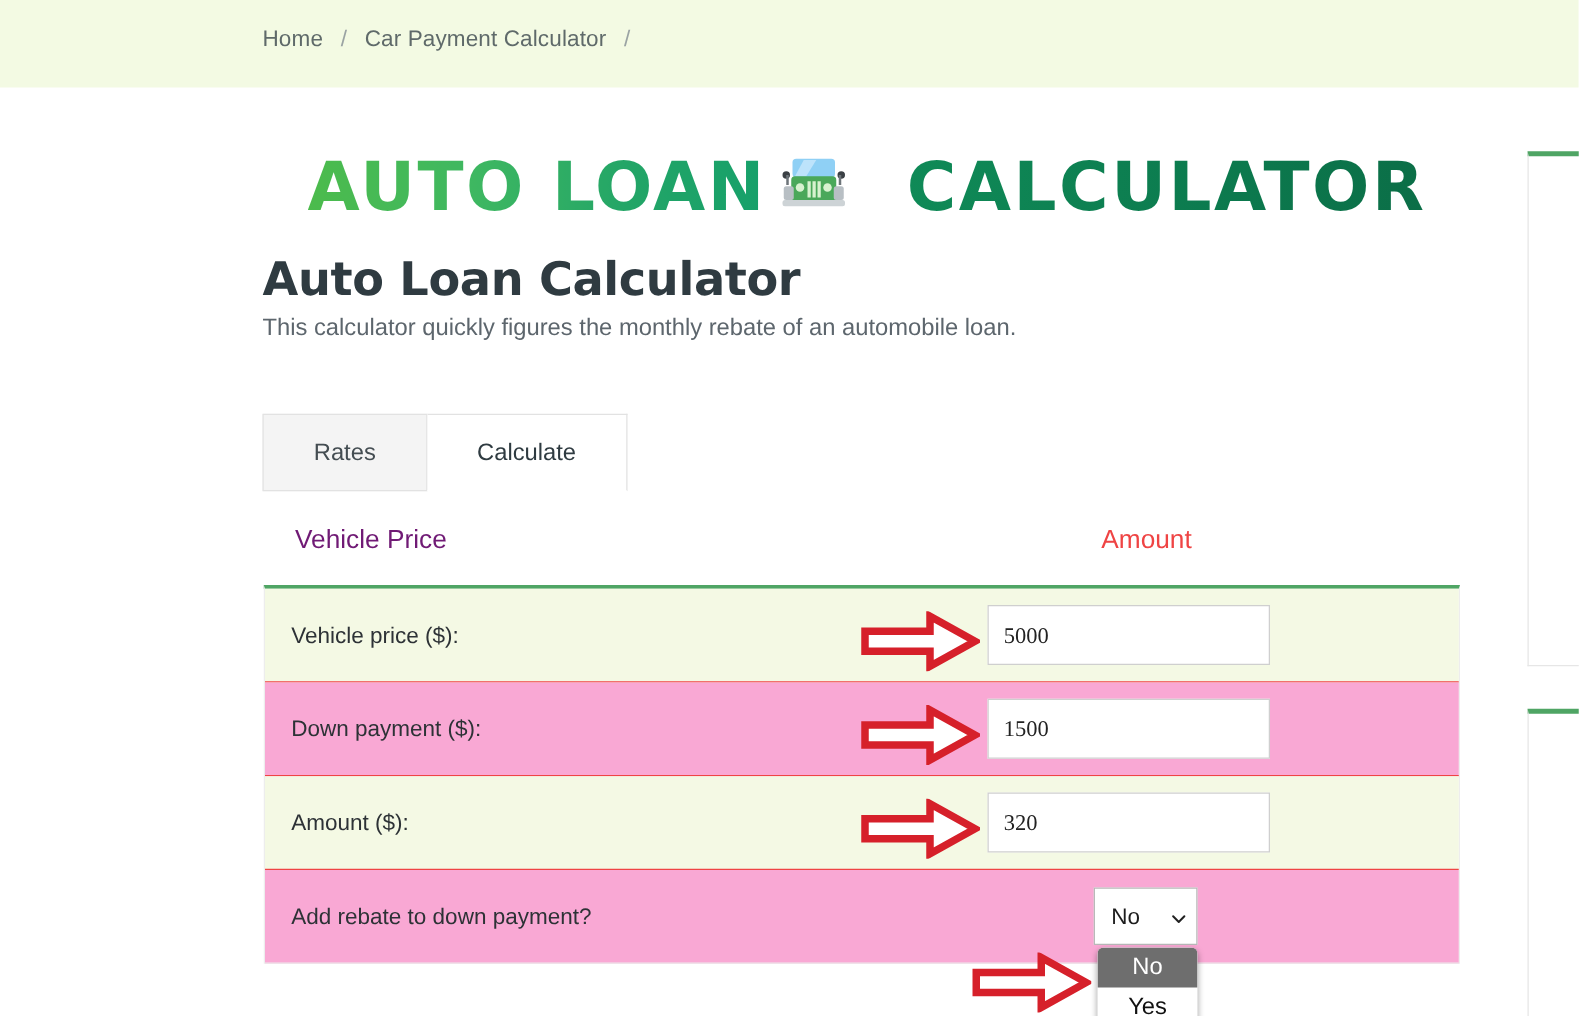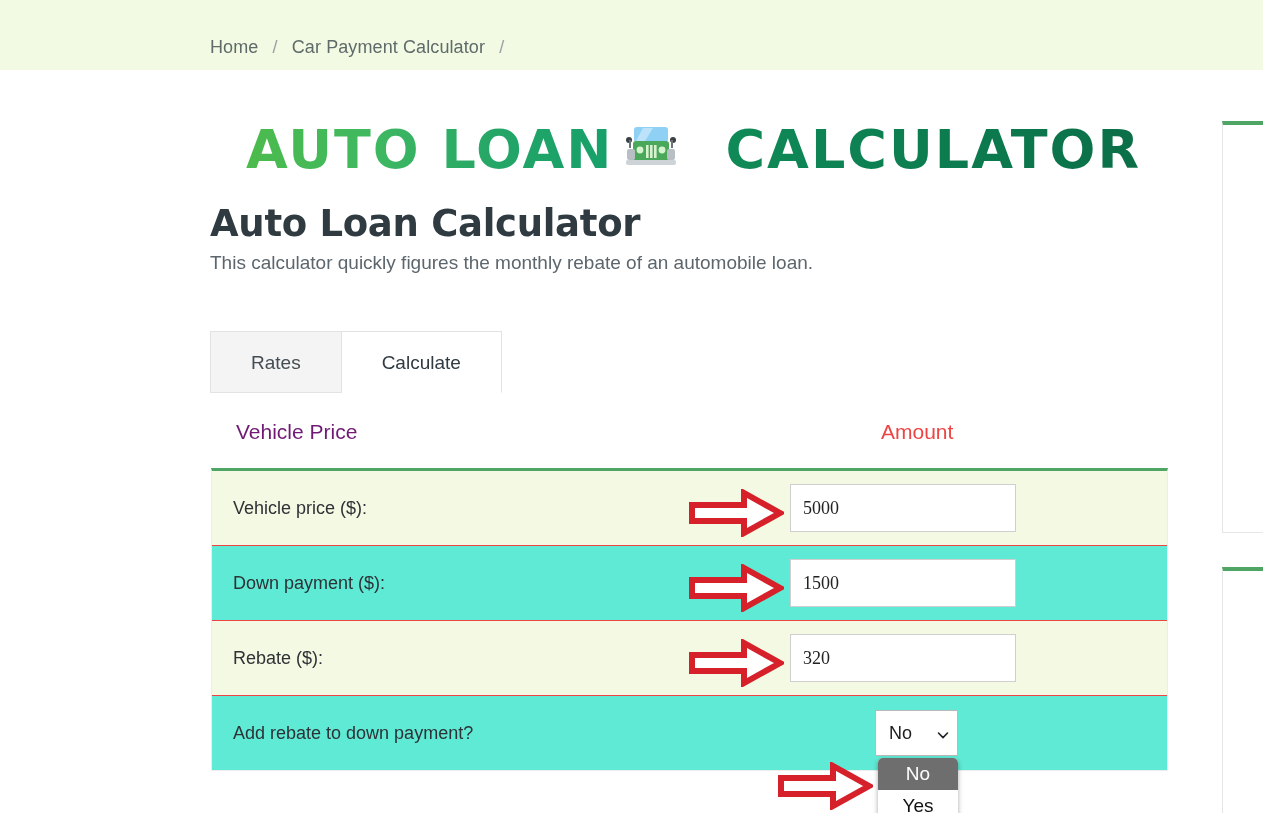--- a/index.html
+++ b/index.html
@@ -14,21 +14,20 @@
 
   
   .breadcrumb-band {
     position: absolute; left:0; top:0; width:1263px; height:70px;
     background:#f3fae3;
   }
   .breadcrumb {
     position:absolute; left:210px; top:21px;
     font-size:18px; color:#6b7280; letter-spacing:.1px;
     white-space:nowrap;
-    margin-top:16px;
   }
   .breadcrumb a, .breadcrumb span.crumb {
     color:#5f6a6a; text-decoration:none;
   }
   .breadcrumb .sep { color:#9aa3a3; padding:0 9px; }
 
   
   .logo-wrap {
     position:absolute; left:210px; top:117px;
     height:64px; display:flex; align-items:center;
@@ -93,21 +92,21 @@
     border-left:1px solid #ededed;
     border-right:1px solid #ededed;
   }
   .trow {
     display:flex; align-items:center;
     height:75px;
     border-bottom:1px solid #ef4444;
     position:relative;
   }
   .trow.alt { background:#f4f9e4; }
-  .trow.plain { background:#5eead4; }
+  .trow.plain { background:#f9a8d4; }
   .trow:last-child { border-bottom:1px solid #ededed; }
   .tlabel {
     width:590px; padding-left:21px;
     font-size:18px; color:#2d3236;
   }
   .tfield { position:relative; flex:1; display:flex; align-items:center; }
 
   .calc-input {
     width:226px; height:48px;
     border:1px solid #cfcfcf; background:#fff;
@@ -215,21 +214,21 @@
     </div>
 
     <div class="trow plain">
       <div class="tlabel">Down payment ($):</div>
       <div class="tfield">
         <input class="calc-input" type="text" value="1500" style="">
       </div>
     </div>
 
     <div class="trow alt">
-      <div class="tlabel">Rebate ($):</div>
+      <div class="tlabel">Amount ($):</div>
       <div class="tfield">
         <input class="calc-input" type="text" value="320" style="">
       </div>
     </div>
 
     <div class="trow plain">
       <div class="tlabel">Add rebate to down payment?</div>
       <div class="tfield">
         <div class="select-shell">
           <div class="select-box">

